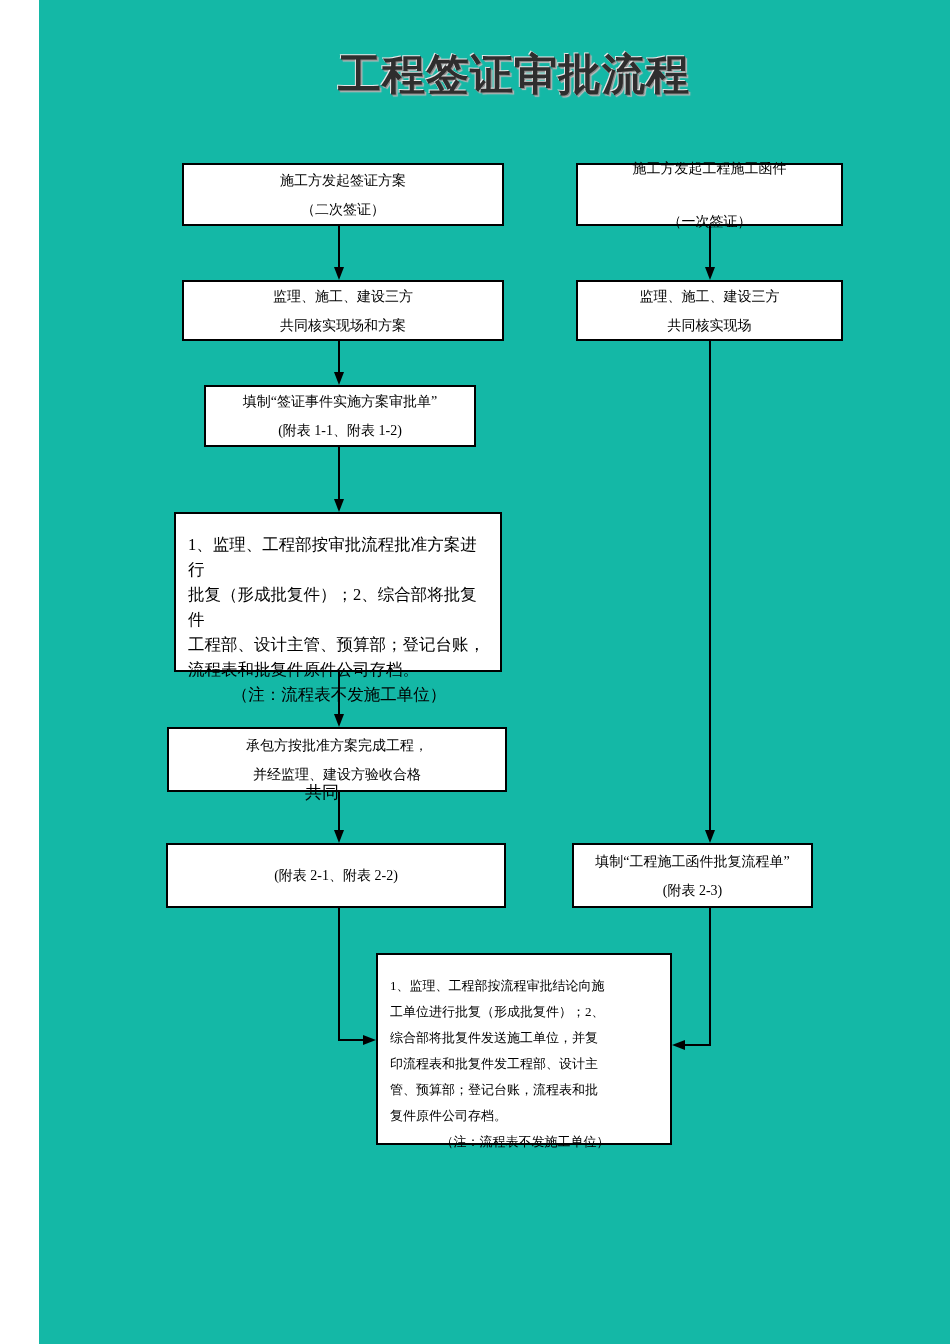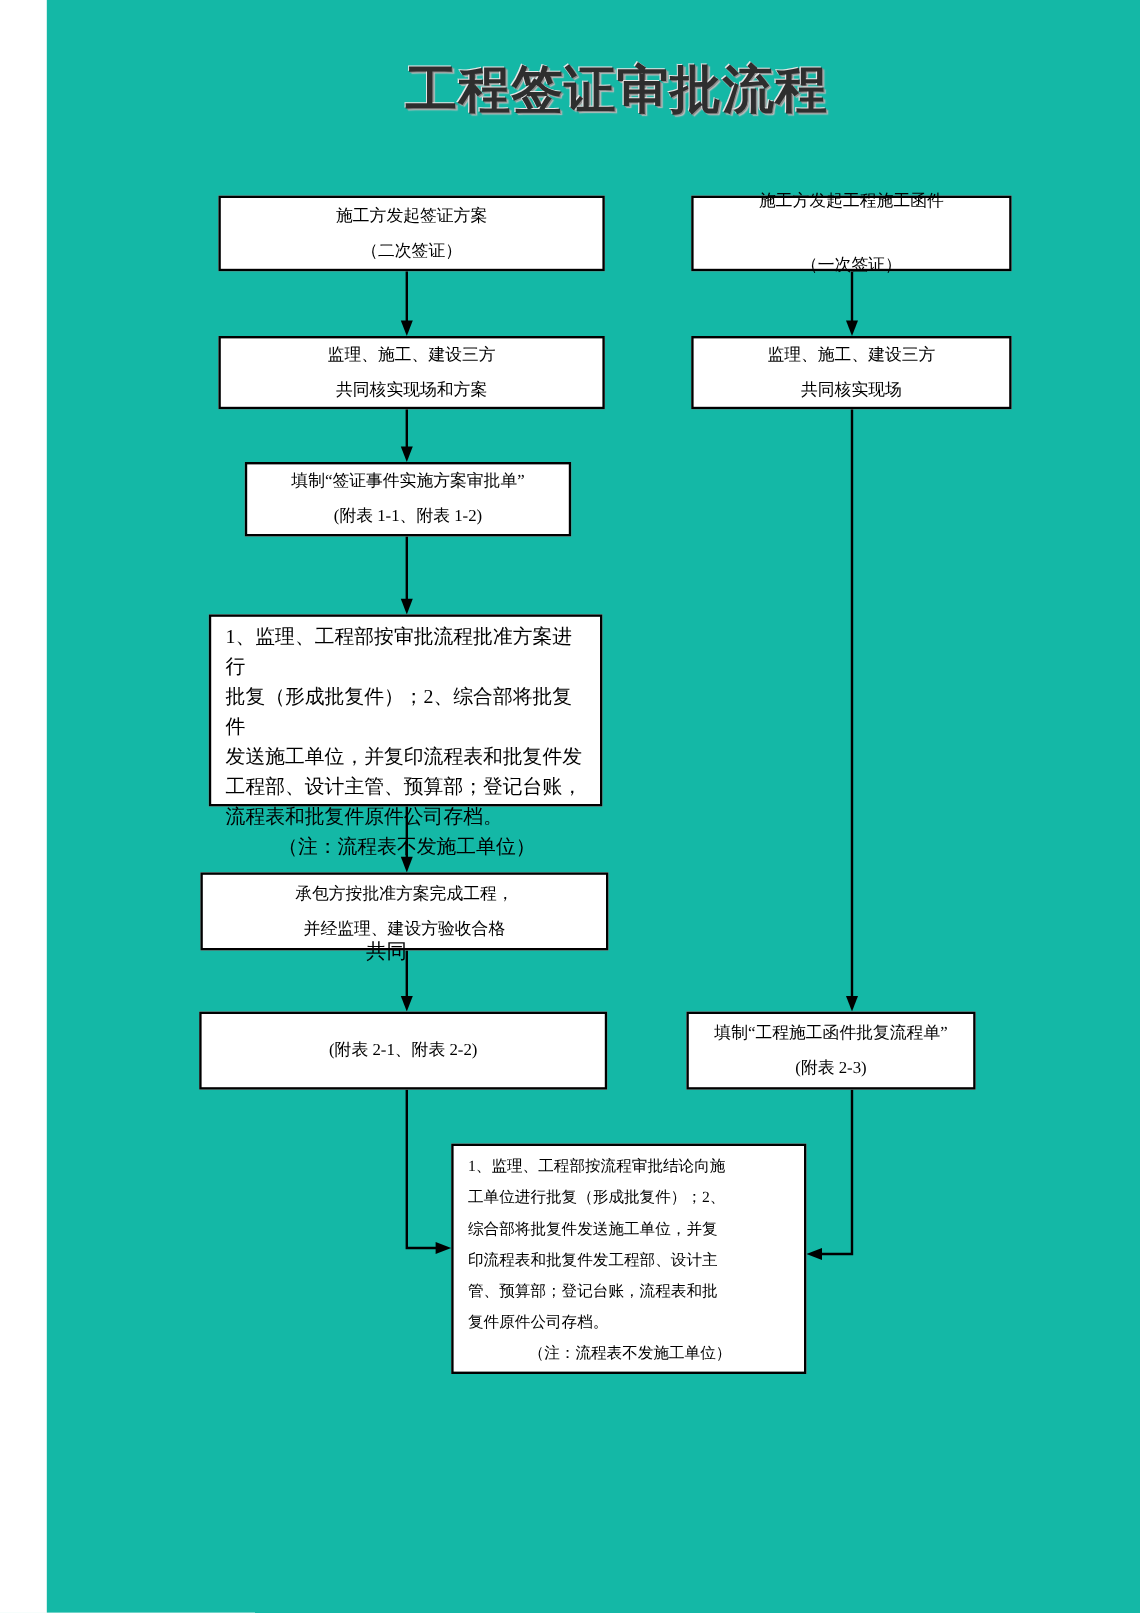--- a/index.html
+++ b/index.html
@@ -45,21 +45,21 @@
     font-size: 14px;
   }
   .box.two {
     display: flex;
     flex-direction: column;
     justify-content: center;
     text-align: center;
     line-height: 29px;
   }
   .box.para {
-    padding: 4px 10px 0 12px;
+    padding: 18px 10px 0 12px;
     text-align: left;
   }
   #box-l4 { line-height: 25px; font-size: 16.5px; }
   #box-b1 { line-height: 26px; font-size: 13px; }
   .note-line { text-align: center; }
 
   #box-l1 { left: 143px; top: 163px; width: 322px; height: 63px; }
   #box-r1 { left: 537px; top: 163px; width: 267px; height: 63px; gap: 24px; }
   #box-l2 { left: 143px; top: 280px; width: 322px; height: 61px; }
   #box-r2 { left: 537px; top: 280px; width: 267px; height: 61px; }
@@ -134,21 +134,20 @@
   </div>
 
   <div class="box two" id="box-l3">
     <div>填制“签证事件实施方案审批单”</div>
     <div>(附表 1-1、附表 1-2)</div>
   </div>
 
   <div class="box para" id="box-l4">
     <div>1、监理、工程部按审批流程批准方案进行</div>
     <div>批复（形成批复件）；2、综合部将批复件</div>
-    <div>发送施工单位，并复印流程表和批复件发</div>
     <div>工程部、设计主管、预算部；登记台账，</div>
     <div>流程表和批复件原件公司存档。</div>
     <div class="note-line">（注：流程表不发施工单位）</div>
   </div>
 
   <div class="box two" id="box-l5">
     <div>承包方按批准方案完成工程，</div>
     <div>并经监理、建设方验收合格</div>
   </div>
 

